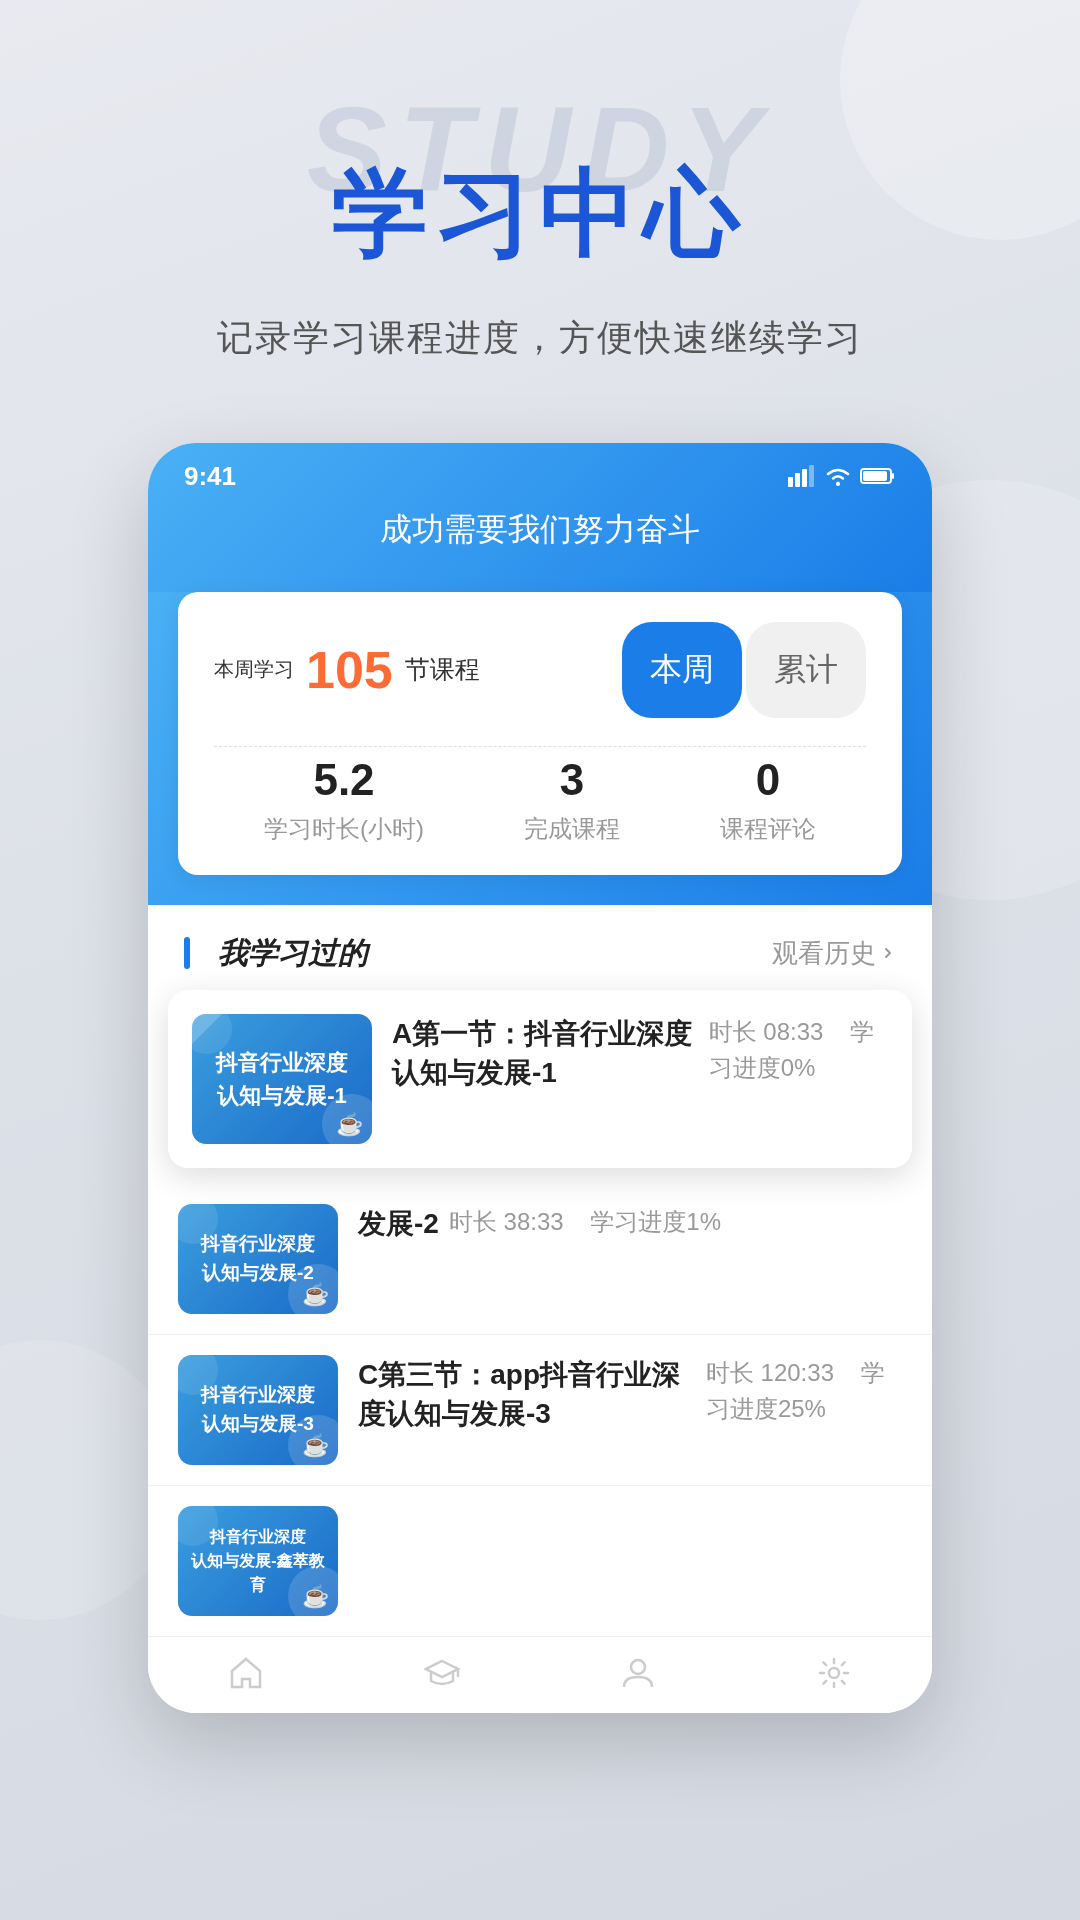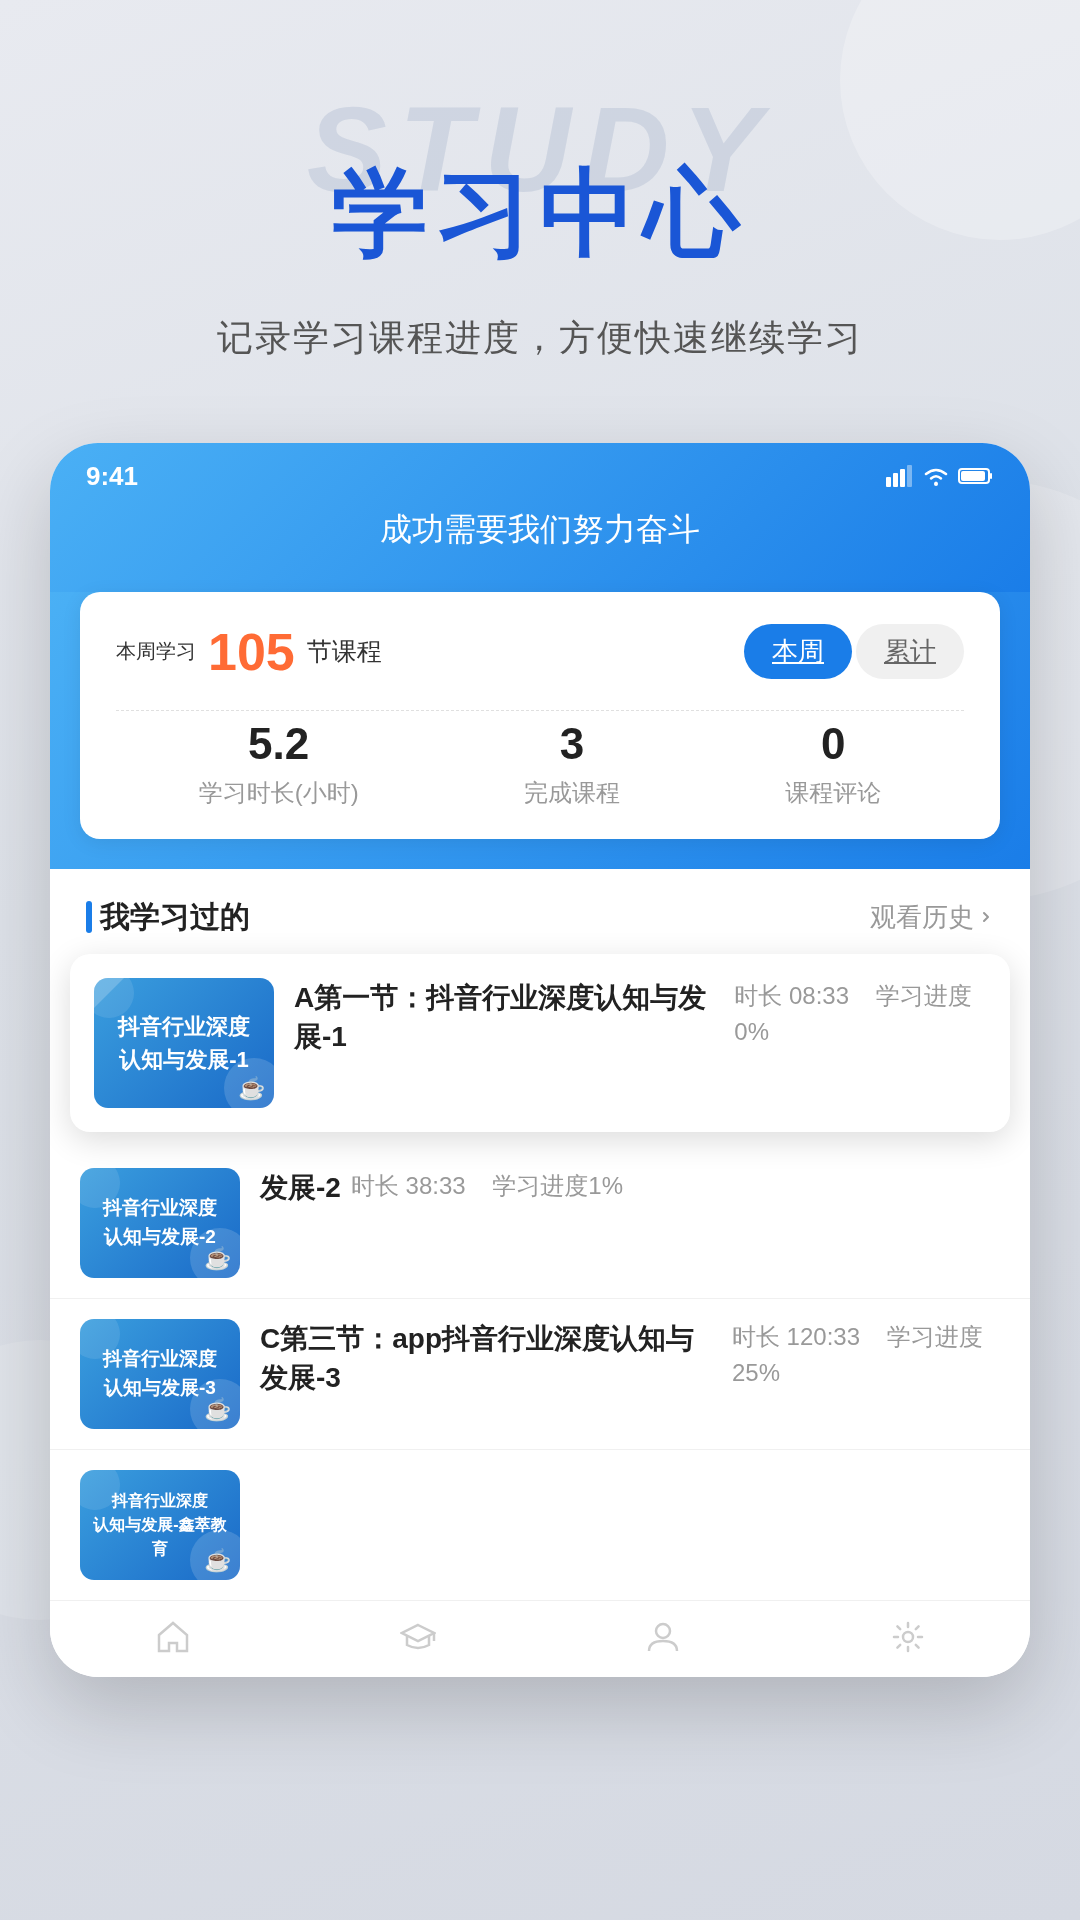--- a/index.html
+++ b/index.html
@@ -89,21 +89,21 @@
       color: #555;
       margin-top: 48px;
       letter-spacing: 2px;
       text-align: center;
     }
 
     
     .phone-mockup {
       position: relative;
       z-index: 3;
-      width: 980px;
+      width: 784px;
       margin-top: 80px;
       background: white;
       border-radius: 48px;
       overflow: hidden;
       box-shadow: 0 30px 80px rgba(0,0,0,0.18);
     }
 
     
     .phone-header {
       background: linear-gradient(135deg, #4ab0f5 0%, #1a7de8 100%);
@@ -169,26 +169,25 @@
       font-size: 25px;
       color: #333;
     }
 
     .tab-group {
       display: flex;
       gap: 4px;
     }
 
     .tab-btn {
-      padding: 10px 28px;
+      padding: 26px 28px;
       border-radius: 30px;
-      font-size: 26px;
+      font-size: 32px;
       border: none;
       cursor: pointer;
-      text-decoration: underline;
     }
 
     .tab-btn.active {
       background: #1a7de8;
       color: white;
     }
 
     .tab-btn.inactive {
       background: #f0f0f0;
       color: #666;
@@ -224,21 +223,22 @@
       display: flex;
       justify-content: space-between;
       align-items: center;
       padding: 28px 36px 16px 36px;
       background: white;
     }
 
     .section-title-wrapper {
       display: flex;
       align-items: center;
-      gap: 8px;
+      gap: 28px;
+      font-style: italic;
     }
 
     .section-bar {
       width: 6px;
       height: 32px;
       background: #1a7de8;
       border-radius: 3px;
     }
 
     .section-title {

